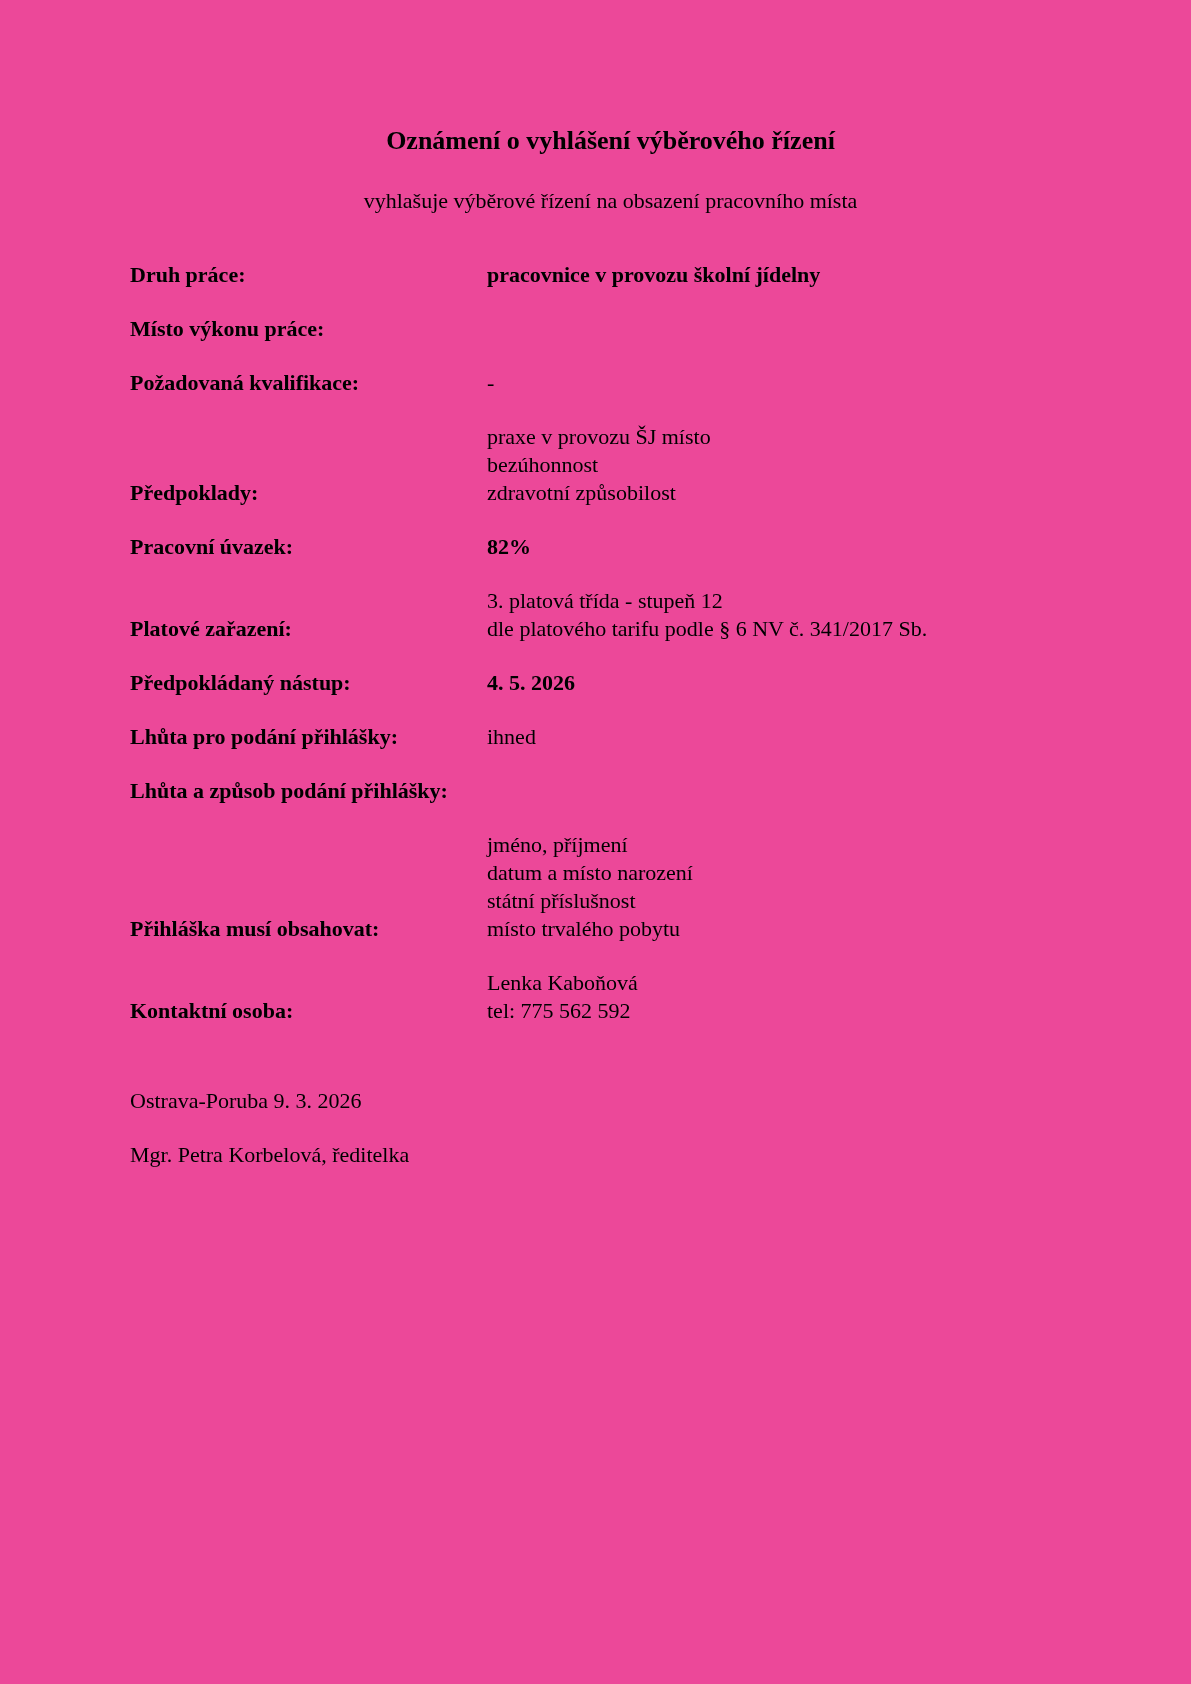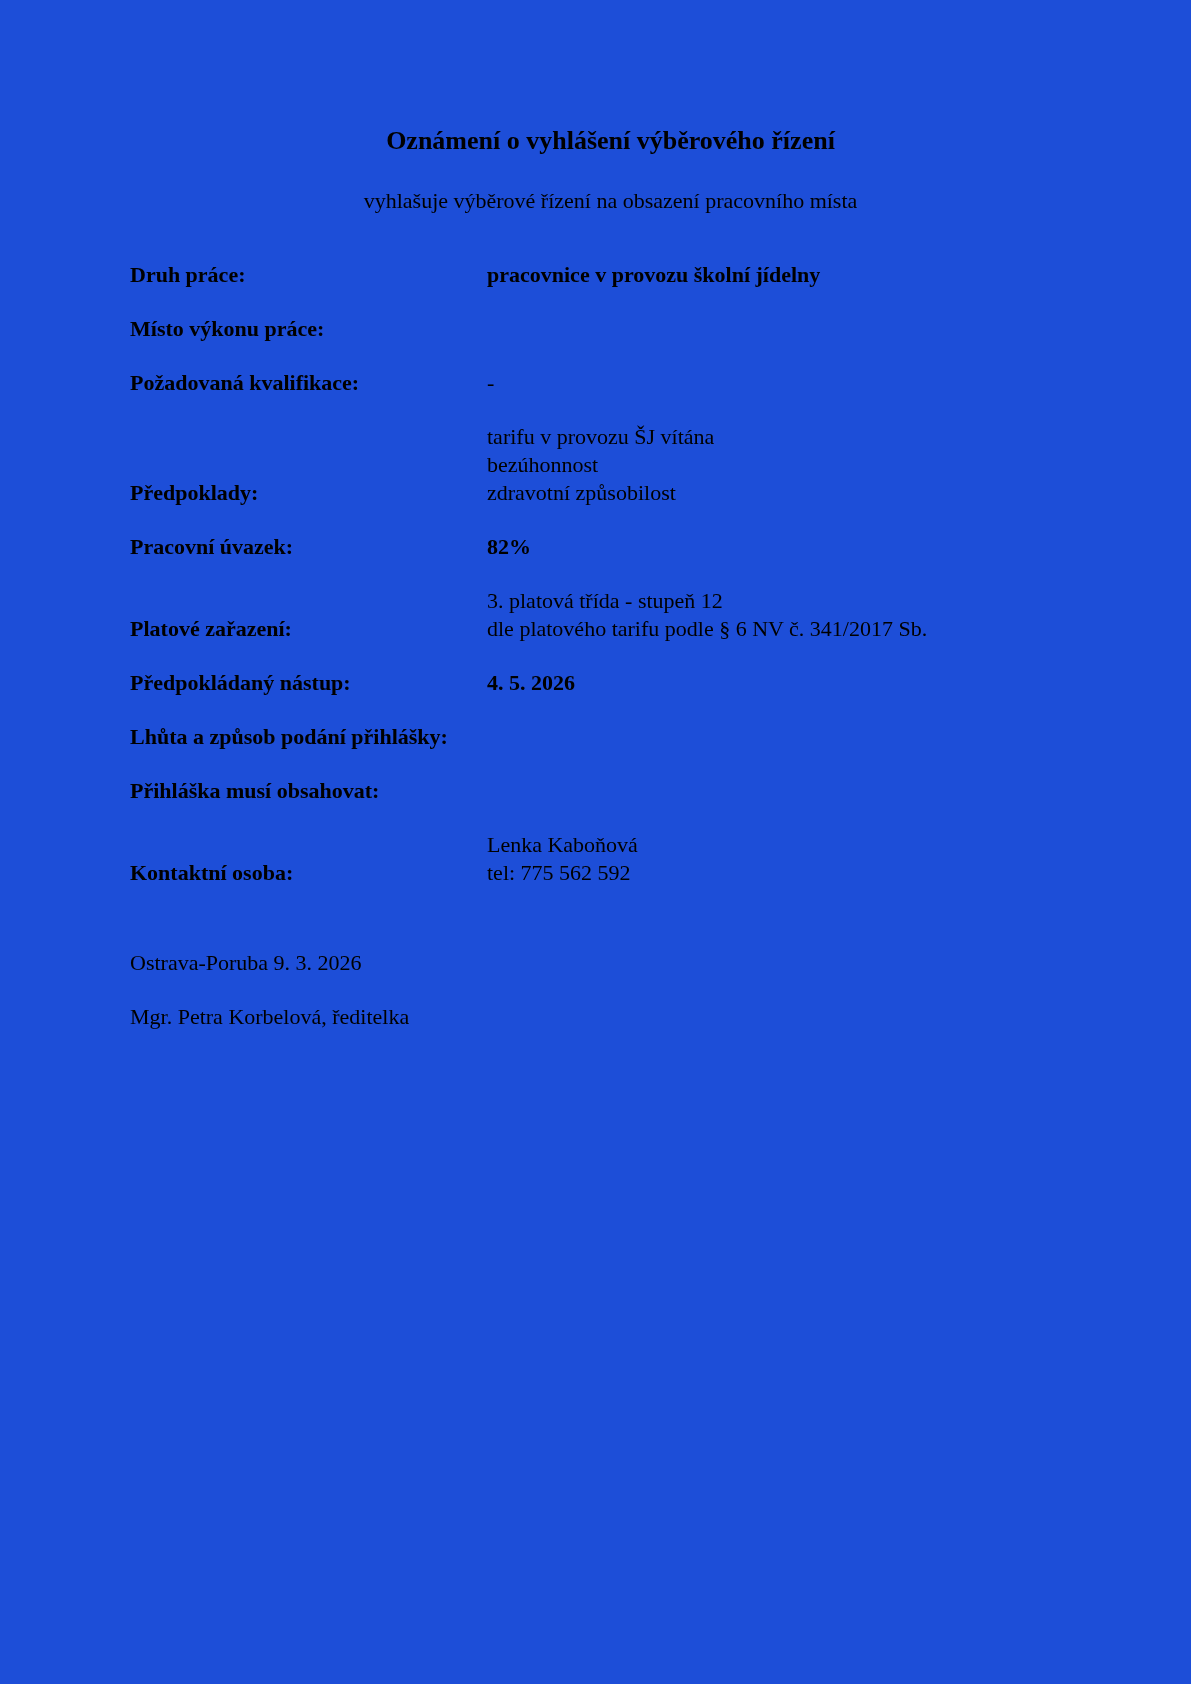--- a/index.html
+++ b/index.html
@@ -1,21 +1,21 @@
 <!DOCTYPE html>
 <html lang="cs"><head>
 <meta charset="utf-8">
 <style>
   html, body { margin: 0; padding: 0; background: #e8e8e8; }
   .page {
     position: relative;
     width: 1191px;
     height: 1684px;
     margin: 0 auto;
-    background: #1d4ed8;
+    background: #ec4899;
     color: #000000;
     font-family: "Liberation Serif", "DejaVu Serif", serif;
     box-sizing: border-box;
     padding: 127px 100px 0 130px;
     overflow: hidden;
   }
   .doc-title {
     font-size: 26px;
     line-height: 28px;
     font-weight: bold;
@@ -77,21 +77,21 @@
     <div class="row">
       <div class="label">Požadovaná kvalifikace:</div>
       <div class="value">
         <div>-</div>
       </div>
     </div>
 
     <div class="row">
       <div class="label">Předpoklady:</div>
       <div class="value">
-        <div>tarifu v provozu ŠJ vítána</div>
+        <div>praxe v provozu ŠJ místo</div>
         <div>bezúhonnost</div>
         <div>zdravotní způsobilost</div>
       </div>
     </div>
 
     <div class="row">
       <div class="label">Pracovní úvazek:</div>
       <div class="value bold">
         <div>82%</div>
       </div>
@@ -105,27 +105,39 @@
       </div>
     </div>
 
     <div class="row">
       <div class="label">Předpokládaný nástup:</div>
       <div class="value bold">
         <div>4. 5. 2026</div>
       </div>
     </div>
 
+    <div class="row">
+      <div class="label">Lhůta pro podání přihlášky:</div>
+      <div class="value">
+        <div>ihned</div>
+      </div>
+    </div>
 
     <div class="row">
       <div class="label">Lhůta a způsob podání přihlášky:</div>
     </div>
 
     <div class="row">
       <div class="label">Přihláška musí obsahovat:</div>
+      <div class="value">
+        <div>jméno, příjmení</div>
+        <div>datum a místo narození</div>
+        <div>státní příslušnost</div>
+        <div>místo trvalého pobytu</div>
+      </div>
     </div>
 
     <div class="row">
       <div class="label">Kontaktní osoba:</div>
       <div class="value">
         <div>Lenka Kaboňová</div>
         <div>tel: 775 562 592</div>
       </div>
     </div>
 

